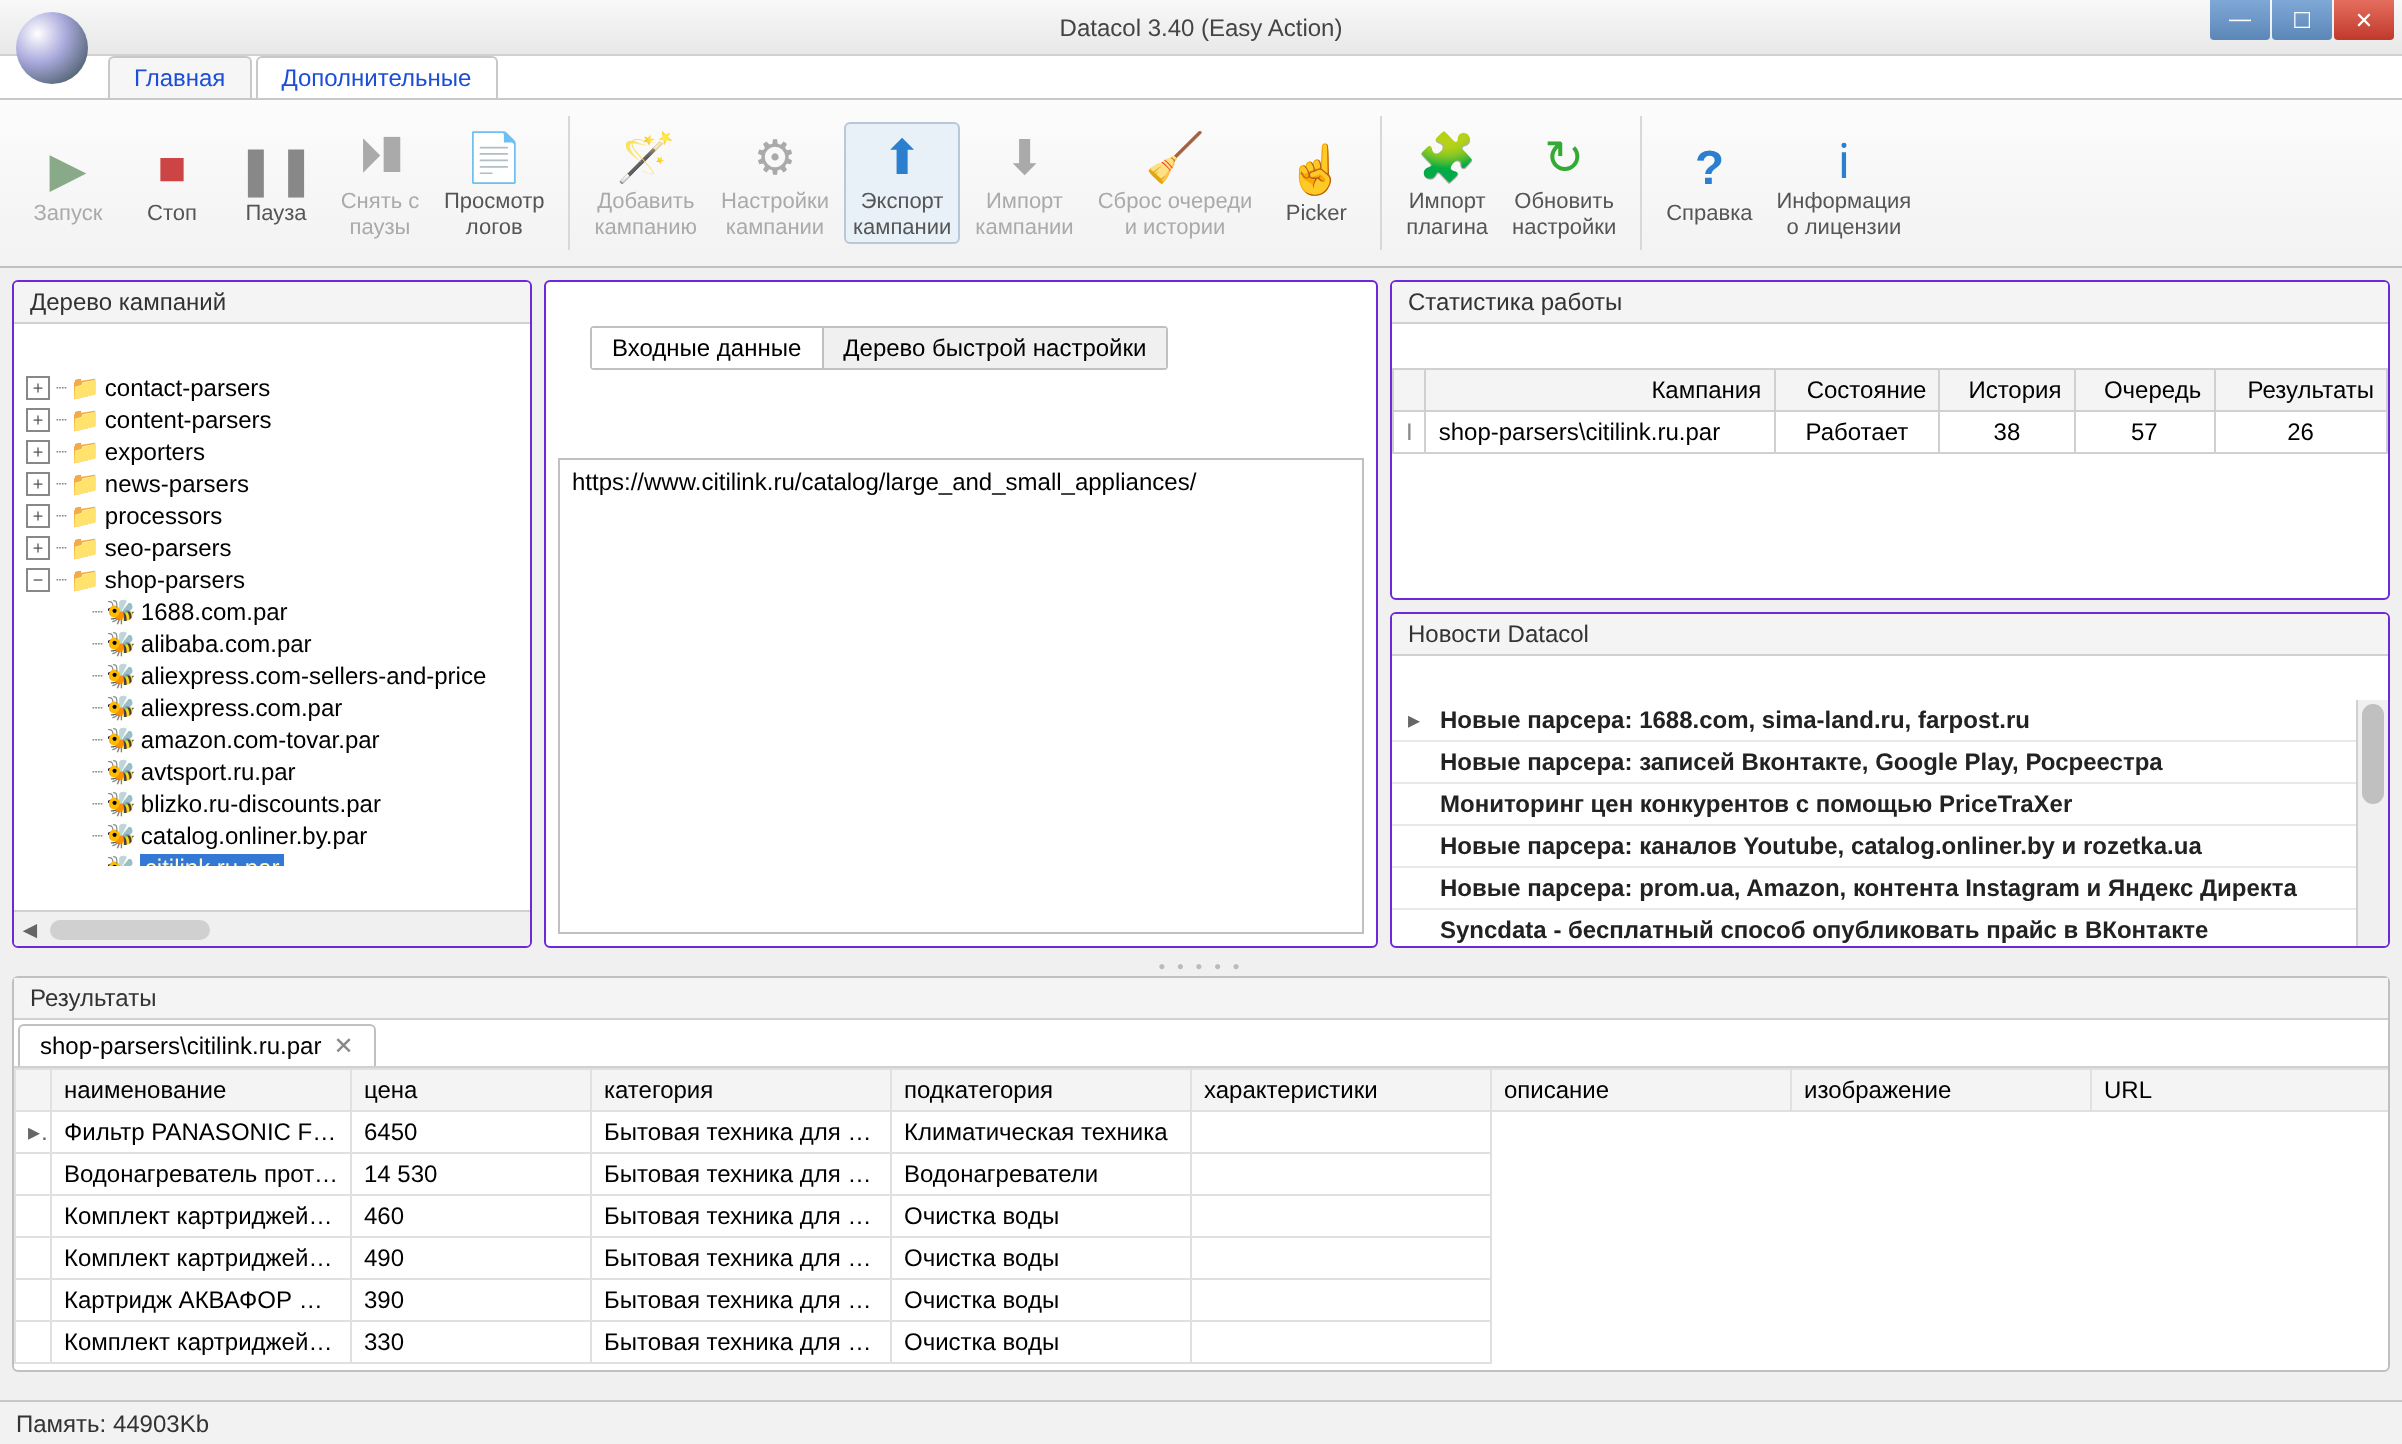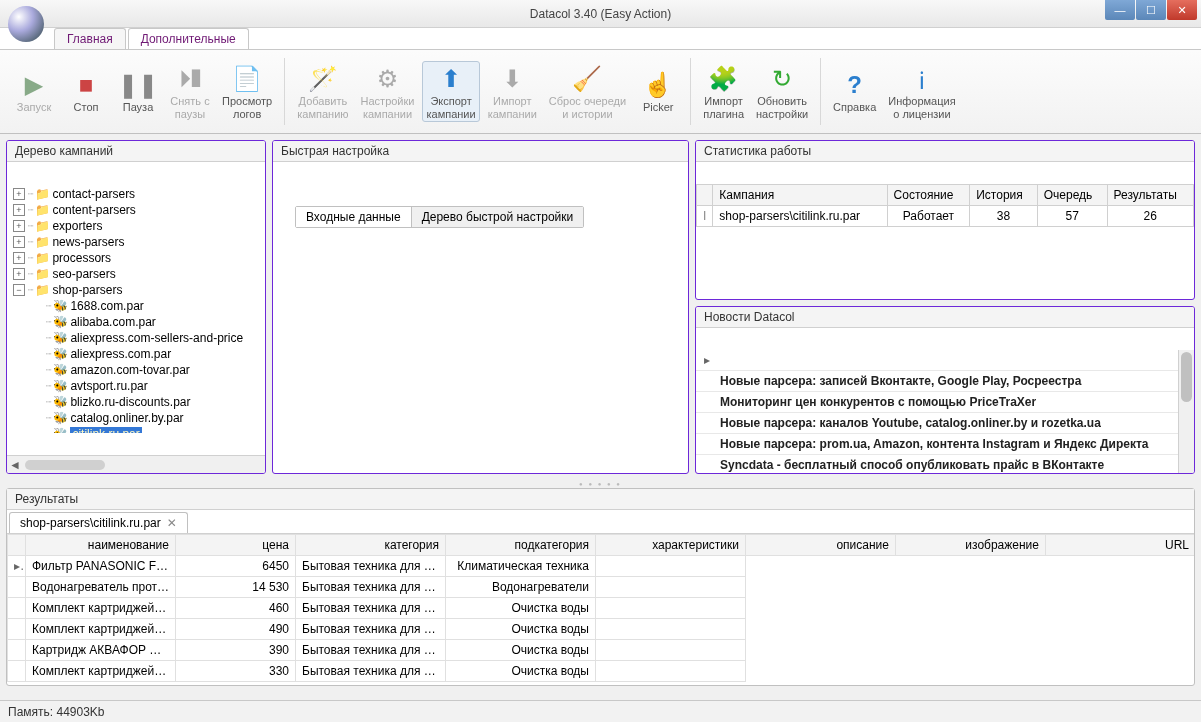--- a/index.html
+++ b/index.html
@@ -12,21 +12,21 @@
 .win-btn { width: 30px; height: 20px; display: flex; align-items: center; justify-content: center; border-radius: 0 0 2px 2px; font-size: 11px; color: #fff; }
 .win-min { background: linear-gradient(to bottom,#7fa8d6,#5b87b8); }
 .win-max { background: linear-gradient(to bottom,#7fa8d6,#5b87b8); }
 .win-close { background: linear-gradient(to bottom,#e56e5e,#c0392b); }
 .app-icon-area { display:flex; align-items:center; gap:6px; padding-left:6px; opacity:.6; filter:blur(1px); }
 .globe-icon { width:36px; height:36px; border-radius:50%; background: radial-gradient(circle at 30% 30%, #fff, #aad 40%, #567 80%); position:absolute; top:6px; left:8px; z-index:5;}
 .logo-space { width:50px; }
 
 
 .maintab-row { height: 22px; background: #fff; display:flex; align-items:flex-end; padding-left:54px; gap:2px; border-bottom:1px solid #c8c8c8;}
-.maintab { padding: 3px 12px; border:1px solid #c8c8c8; border-bottom:none; border-radius:3px 3px 0 0; background:#fff; color:#701a75; cursor:pointer; font-size:12px;}
+.maintab { padding: 3px 12px; border:1px solid #c8c8c8; border-bottom:none; border-radius:3px 3px 0 0; background:#fff; color:#1d4ed8; cursor:pointer; font-size:12px;}
 .maintab.active { background:#f6f6f6; }
 
 
 .ribbon { height: 84px; background: linear-gradient(to bottom,#fcfcfc,#f2f2f2); display:flex; align-items:flex-start; padding:2px 4px; gap:0; border-bottom:1px solid #c0c0c0; }
 .ribbon-group { display:flex; align-items:center; gap:4px; padding:0 6px; position:relative; height:100%; }
 .ribbon-sep { width:1px; background:#d8d8d8; align-self:stretch; margin:6px 2px; }
 .ribbon-btn { display:flex; flex-direction:column; align-items:center; justify-content:flex-start; width:auto; min-width:48px; padding:2px 4px; border-radius:3px; cursor:pointer; }
 .ribbon-btn.active { background:#e8f0f8; border:1px solid #b8c8d8; padding:1px 3px; }
 .ribbon-icon { width:32px; height:32px; display:flex; align-items:center; justify-content:center; font-size:24px; }
 .ribbon-label { font-size:11px; color:#555; text-align:center; line-height:1.1; white-space:pre-line; }
@@ -60,21 +60,21 @@
 
 .quick-tabs { display:flex; border:1px solid #c0c0c0; margin:22px; border-radius:2px; width:fit-content; }
 .quick-tab { padding:3px 10px; border-right:1px solid #c0c0c0; cursor:pointer; background:#f0f0f0; }
 .quick-tab:last-child { border-right:none; }
 .quick-tab.active { background:#fff; }
 .quick-textarea { flex:1; margin:0 6px 6px 6px; border:1px solid #c0c0c0; padding:4px 6px; font-family:inherit; font-size:12px; resize:none; outline:none; overflow:auto; }
 
 
 .stats-table { width:100%; border-collapse:collapse; font-size:12px; }
 .stats-table th, .stats-table td { border:1px solid #d0d0d0; padding:3px 6px; text-align:left; }
-.stats-table th { background:#f4f4f4; font-weight:normal; text-align:left; }
+.stats-table th { background:#f4f4f4; font-weight:normal; text-align:right; }
 .stats-table td.center { text-align:center; }
 .row-handle { width:14px; text-align:center; color:#888; border-right:1px solid #d0d0d0;}
 
 
 .news-list { flex:1; overflow:auto; position:relative; }
 .news-row { display:flex; align-items:center; gap:6px; padding:3px 8px; border-bottom:1px solid #e8e8e8; cursor:pointer; }
 .news-row .chev { color:#666; width:10px; }
 .news-row .title { font-weight:bold; color:#222; flex:1; }
 .news-scroll { position:absolute; right:0; top:0; bottom:0; width:16px; background:#f0f0f0; border-left:1px solid #d0d0d0; }
 .news-scroll .vthumb { position:absolute; top:2px; left:2px; right:2px; height:50px; background:#c0c0c0; border-radius:6px; }
@@ -82,21 +82,21 @@
 
 .resize-grip { height:8px; display:flex; align-items:center; justify-content:center; color:#bbb; letter-spacing:2px; font-size:6px; }
 
 
 .results-panel { margin:0 6px 6px 6px; border:1px solid #c0c0c0; border-radius:3px; background:#fff; display:flex; flex-direction:column; height:198px; }
 .results-tabbar { display:flex; border-bottom:1px solid #d0d0d0; padding:2px 2px 0 2px; }
 .results-tab { display:flex; align-items:center; gap:6px; padding:3px 10px; border:1px solid #c0c0c0; border-bottom:none; background:#fff; border-radius:3px 3px 0 0; }
 .results-tab .close { color:#888; cursor:pointer; }
 .results-grid-wrap { flex:1; overflow:auto; }
 .results-grid { width:100%; border-collapse:collapse; font-size:12px; table-layout:fixed; }
-.results-grid th, .results-grid td { border:1px solid #e0e0e0; padding:3px 6px; text-align:right; overflow:hidden; text-overflow:ellipsis; white-space:nowrap; }
+.results-grid th, .results-grid td { border:1px solid #e0e0e0; padding:3px 6px; text-align:left; overflow:hidden; text-overflow:ellipsis; white-space:nowrap; }
 .results-grid th { background:#f4f4f4; font-weight:normal; }
 .row-selector { width:18px; text-align:center; color:#666; }
 
 
 .statusbar { position:absolute; left:0; right:0; bottom:0; height:22px; background:#f2f2f2; border-top:1px solid #c8c8c8; display:flex; align-items:center; padding:0 8px; font-size:12px; color:#333; }
 </style>
 </head>
 <body>
 
 <div class="titlebar">
@@ -315,25 +315,25 @@
           </div>
         </div>
       </div>
     <div class="hscroll">
       <span class="arrow">◄</span>
         <div class="thumb"></div>
     </div>
   </div>
 
   <div class="panel quick-panel">
-    <div class="panel-header">Быстрая настройка</div>
     <div class="quick-tabs">
       <div class="quick-tab active">Входные данные</div>
       <div class="quick-tab">Дерево быстрой настройки</div>
     </div>
+    <textarea class="quick-textarea" style="">https://www.citilink.ru/catalog/large_and_small_appliances/</textarea>
   </div>
 
   <div class="right-col">
     <div class="panel stats-panel">
       <div class="panel-header">Статистика работы</div>
       <table class="stats-table">
         <thead>
             <tr>
           <th style="width:14px"></th>
           <th>Кампания</th>
@@ -353,20 +353,21 @@
               <td class="center">26</td>
             </tr>
           </tbody>
       </table>
     </div>
     <div class="panel news-panel">
       <div class="panel-header">Новости Datacol</div>
       <div class="news-list" id="news-list">
         <div class="news-row">
             <span class="chev">▸</span>
+            <span class="title">Новые парсера: 1688.com, sima-land.ru, farpost.ru</span>
           </div>
           <div class="news-row">
             <span class="chev"></span>
             <span class="title">Новые парсера: записей Вконтакте, Google Play, Росреестра</span>
           </div>
           <div class="news-row">
             <span class="chev"></span>
             <span class="title">Мониторинг цен конкурентов с помощью PriceTraXer</span>
           </div>
           <div class="news-row">

